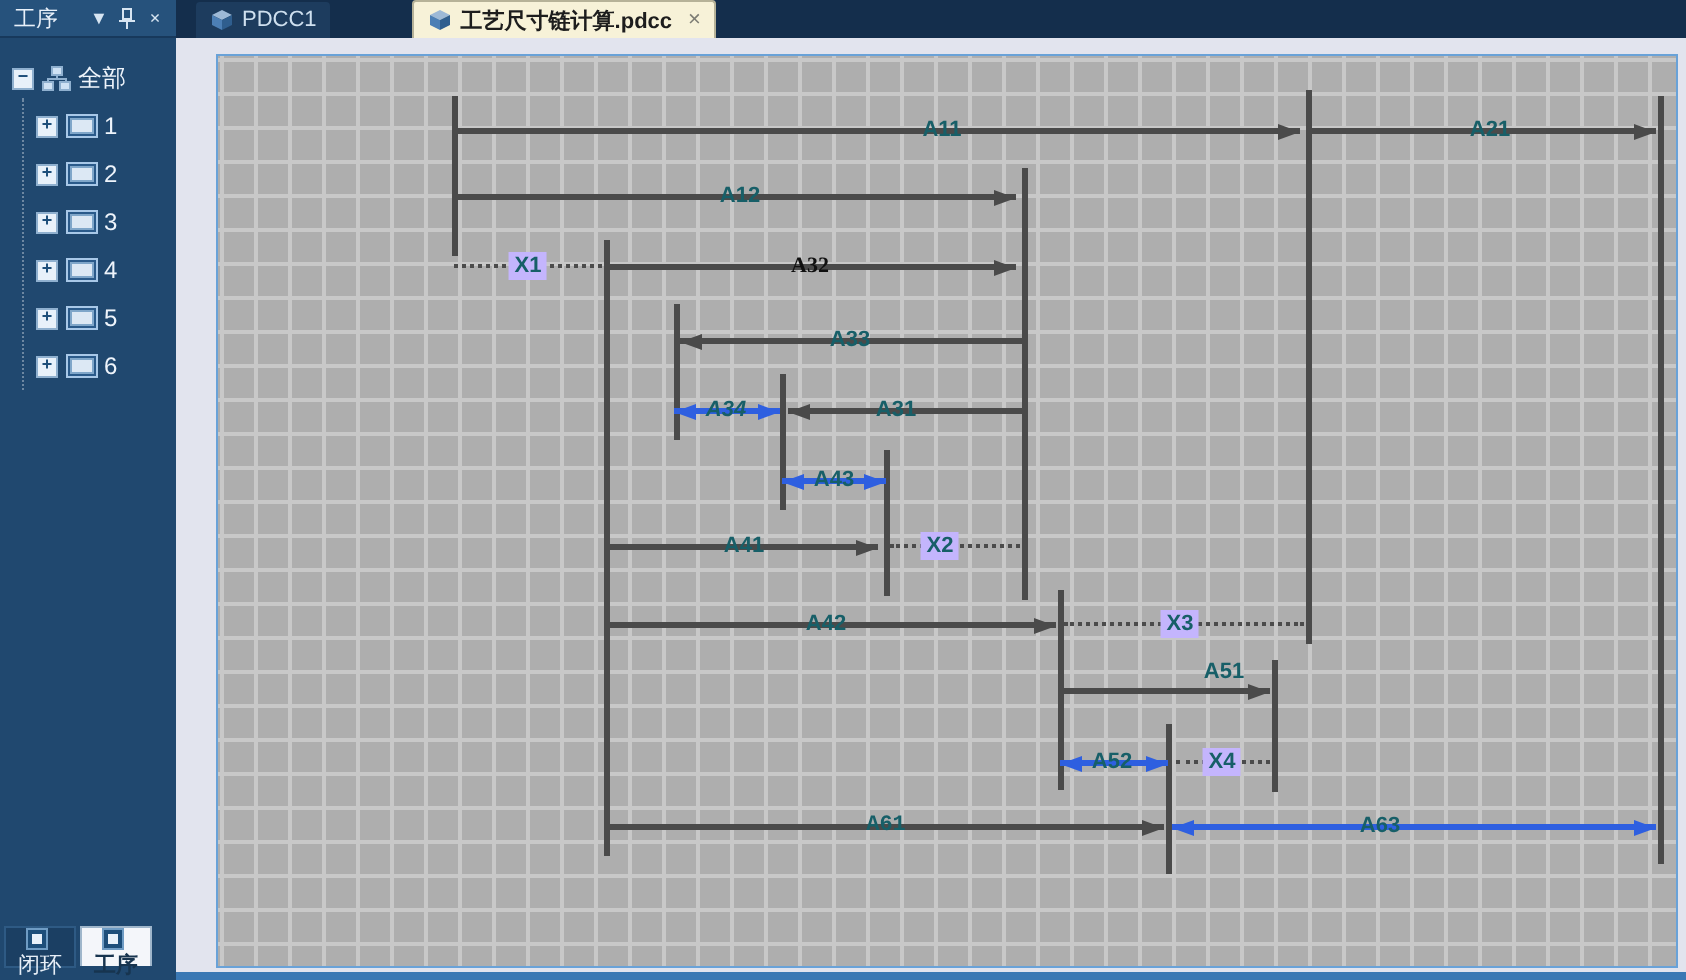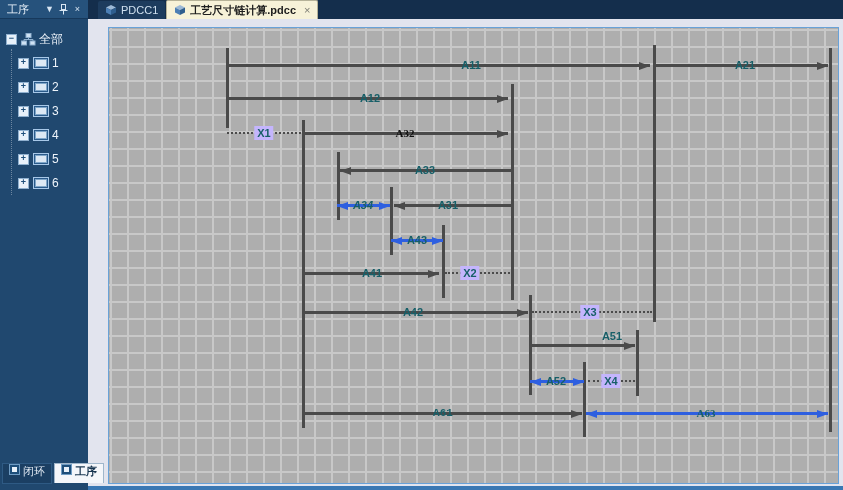--- a/index.html
+++ b/index.html
@@ -15,28 +15,28 @@
   .trow{display:flex;align-items:center;height:24px;position:relative;}
   .trow.root{padding-left:6px;}
   .trow.item{padding-left:18px;}
   .expander{width:9px;height:9px;background:#e8f1fa;border:1px solid #8fb0cf;color:#1d4e7a;font-size:9px;line-height:7px;text-align:center;flex:0 0 auto;font-weight:bold;}
   .tico{margin:0 3px 0 4px;flex:0 0 auto;display:block;}
   .tlabel{white-space:nowrap;}
   .guide{position:absolute;left:11px;top:30px;bottom:0;border-left:1px dotted rgba(255,255,255,.35);}
 
   
   .side-tabs{position:absolute;left:2px;top:463px;height:19px;display:flex;z-index:6;}
-  .stab{display:flex;align-items:flex-start;font-size:11px;padding:0 6px;margin-right:2px;height:19px;}
+  .stab{display:flex;align-items:center;font-size:11px;padding:0 6px;margin-right:2px;height:19px;flex-direction:column;}
   .stab .sq{width:11px;height:11px;margin-right:3px;flex:0 0 auto;}
   .stab.inactive{color:#e6eef7;background:#1b3f63;border:1px solid #2e5a84;}
   .stab.active{color:#17344f;background:#f4f6fa;border:1px solid #9fb6cb;border-bottom:none;font-weight:bold;}
 
   
   .docarea{position:absolute;left:88px;top:0;right:0;bottom:4px;background:#e2e4ee;}
-  .tabbar{position:absolute;left:0;top:0;right:0;height:19px;background:#142e4c;display:flex;align-items:flex-end;padding-left:10px;}
+  .tabbar{position:absolute;left:0;top:0;right:0;height:19px;background:#142e4c;display:flex;align-items:flex-end;padding-left:10px;gap:40px;}
   .dtab{display:flex;align-items:center;height:18px;padding:0 7px;font-size:11px;margin-right:1px;cursor:default;}
   .dtab.inactive{color:#cfe0ef;background:#1d3c5e;border-radius:2px 2px 0 0;}
   .dtab.active{color:#1d1d1d;background:#f7f2d8;font-weight:bold;border-radius:2px 2px 0 0;border:1px solid #b6b298;border-bottom:none;}
   .dtab .cube{margin-right:4px;display:block;}
   .dtab .closex{margin-left:8px;color:#7d7d74;font-weight:normal;font-size:11px;}
 
   .canvas{position:absolute;left:20px;top:27px;width:729px;height:455px;
     background-color:#aeaeae;
     background-image:linear-gradient(#c8c8c8 2px, transparent 2px),
                      linear-gradient(90deg,#c8c8c8 2px, transparent 2px);
@@ -183,21 +183,21 @@
       </div>
       <div class="dgroup">
         <div class="hline " style="left: 303px; top: 412px; width: 279px;"></div>
         <div class="ah r" style="left: 571px; top: 410px;"></div>
         <span class="dlabel" style="left: 443px; top: 406px; font-family: Liberation Mono, monospace;">A61</span>
       </div>
       <div class="dgroup">
         <div class="hline blue" style="left: 586px; top: 412px; width: 242px;"></div>
         <div class="ah r blue" style="left: 817px; top: 410px;"></div>
         <div class="ah l blue" style="left: 586px; top: 410px;"></div>
-        <span class="dlabel" style="left: 706px; top: 406px; font-family: Liberation Serif, serif;">A63</span>
+        <span class="dlabel" style="left: 690px; top: 406px;">A63</span>
       </div>
     </div>
 
   <div class="sidebar">
     <div class="sidebar-header">
       <span class="sidebar-title">工序</span>
       <span class="hdr-ic">▼</span>
       <span class="hdr-ic">
         <svg width="9" height="11" viewBox="0 0 9 11">
           <rect x="2.5" y="0.5" width="4" height="5" fill="none" stroke="#d7e5f2"></rect>

